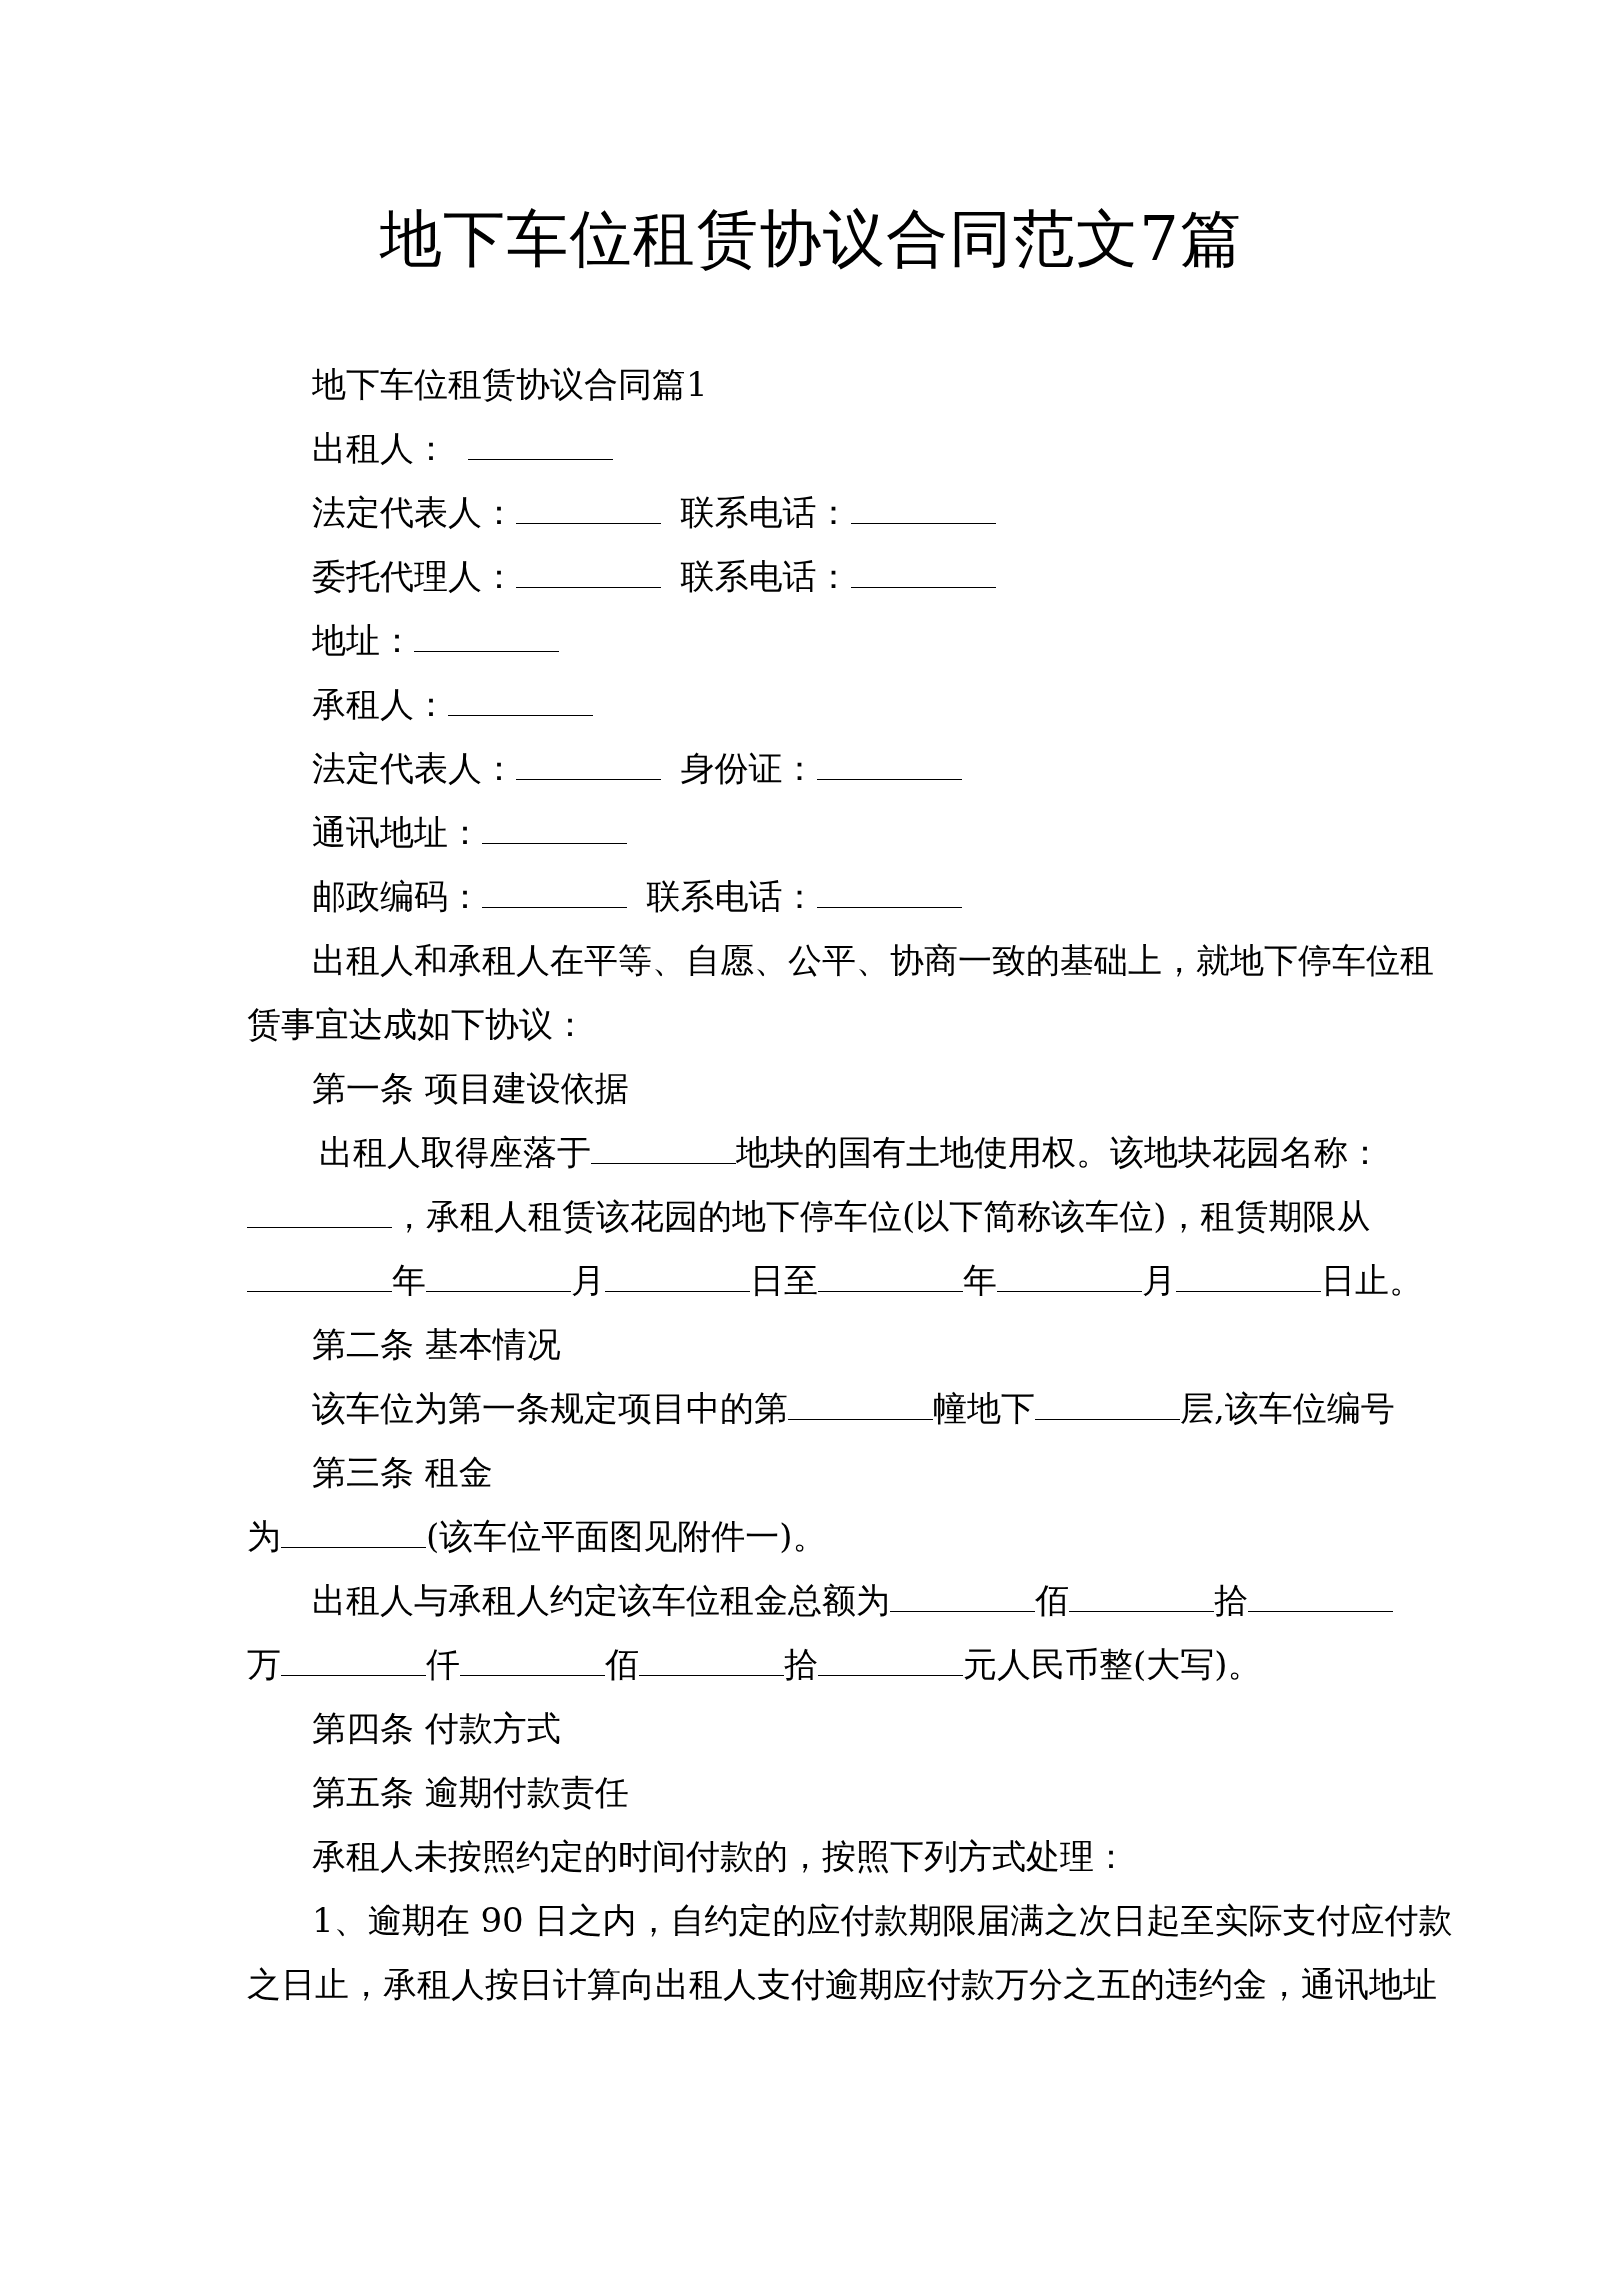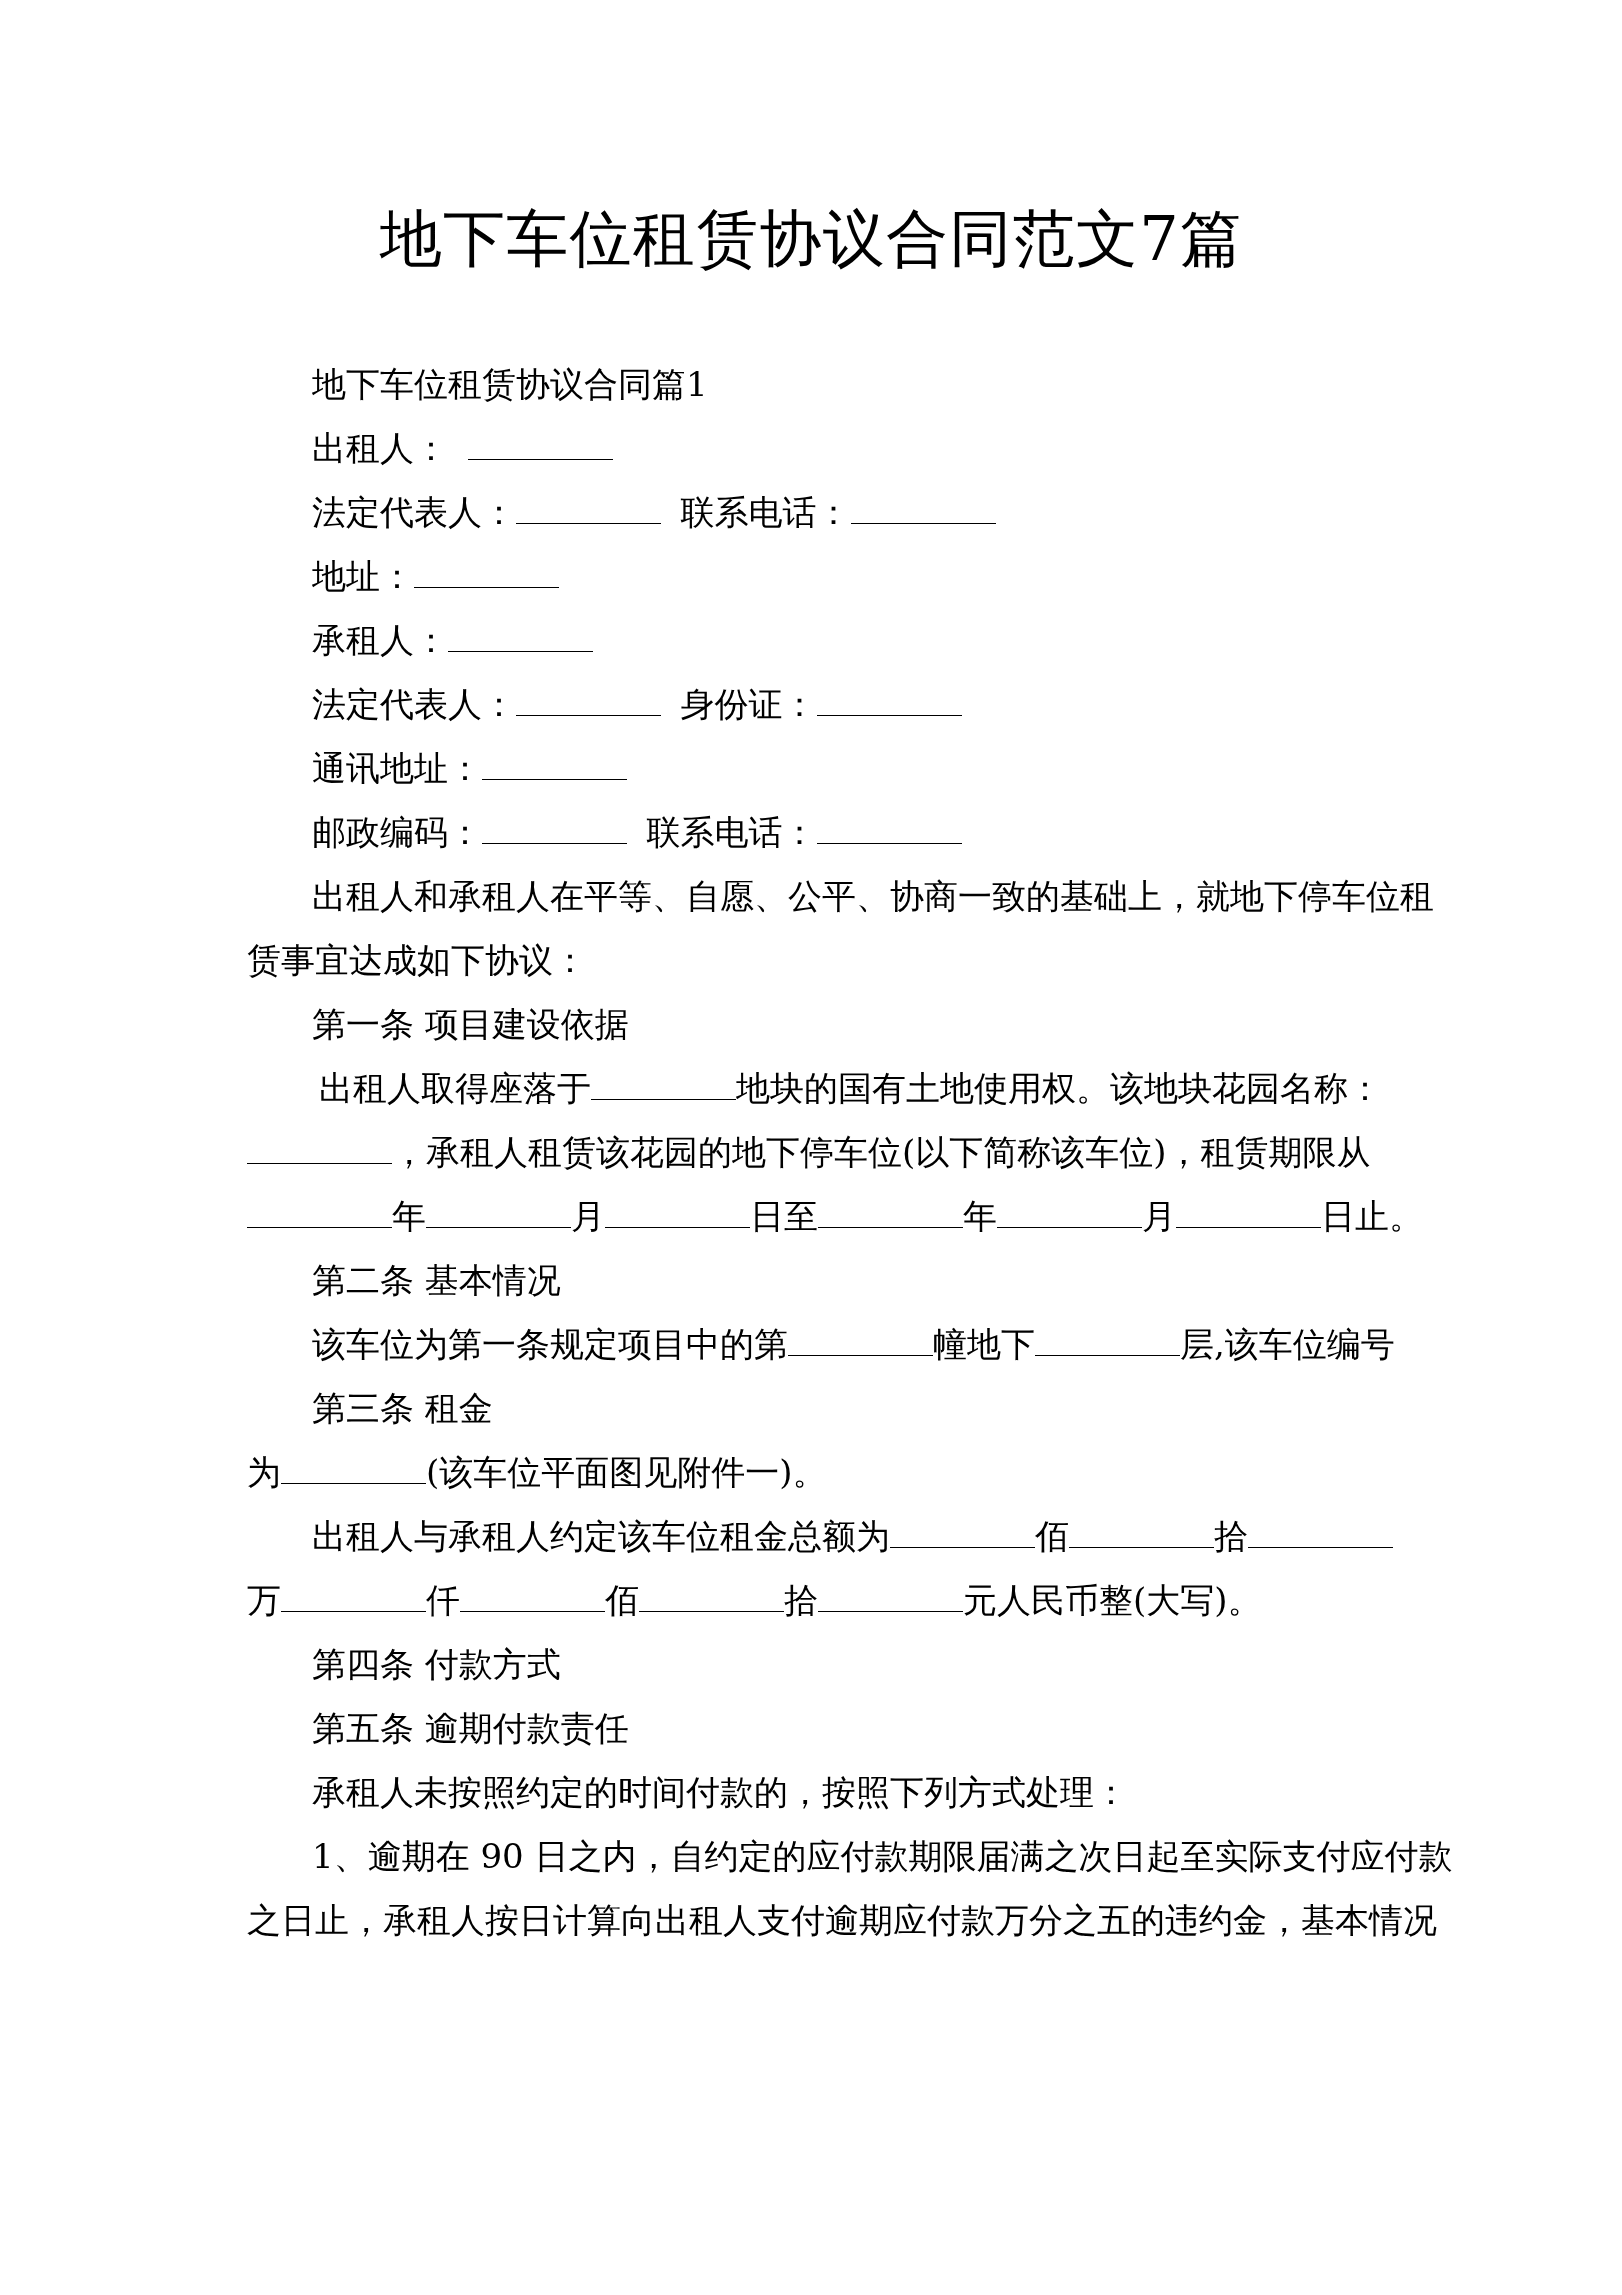--- a/index.html
+++ b/index.html
@@ -24,20 +24,23 @@
   <div class="line indent">地下车位租赁协议合同篇1</div>
 
   <div class="line indent">
     <span>出租人：</span><span class="gap"></span><span class="blank b220"></span>
   </div>
 
   <div class="line indent">
     <span>法定代表人：</span><span class="blank b220"></span><span class="gap"></span><span>联系电话：</span><span class="blank b220"></span>
   </div>
 
+  <div class="line indent">
+    <span>委托代理人：</span><span class="blank b220"></span><span class="gap"></span><span>联系电话：</span><span class="blank b220"></span>
+  </div>
 
   <div class="line indent">
     <span>地址：</span><span class="blank b220"></span>
   </div>
 
   <div class="line indent">
     <span>承租人：</span><span class="blank b220"></span>
   </div>
 
   <div class="line indent">
@@ -80,15 +83,15 @@
   </div>
   <div class="line">
     <span>万</span><span class="blank b220"></span><span>仟</span><span class="blank b220"></span><span>佰</span><span class="blank b220"></span><span>拾</span><span class="blank b220"></span><span>元人民币整(大写)。</span>
   </div>
 
   <div class="line indent">第四条  付款方式</div>
 
   <div class="line indent">第五条  逾期付款责任</div>
   <div class="line indent">承租人未按照约定的时间付款的，按照下列方式处理：</div>
   <div class="line indent">1、逾期在 90 日之内，自约定的应付款期限届满之次日起至实际支付应付款</div>
-  <div class="line">之日止，承租人按日计算向出租人支付逾期应付款万分之五的违约金，基本情况</div>
+  <div class="line">之日止，承租人按日计算向出租人支付逾期应付款万分之五的违约金，通讯地址</div>
 </div>
 
 
 </body></html>

